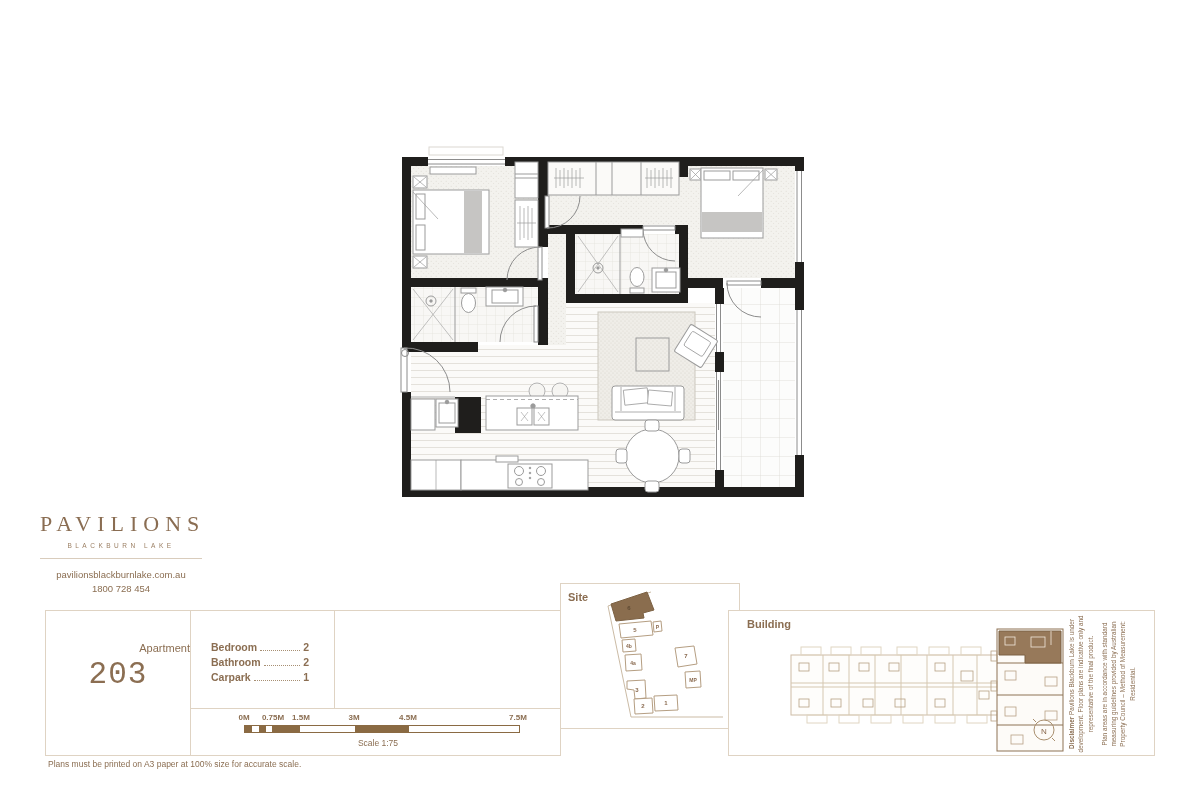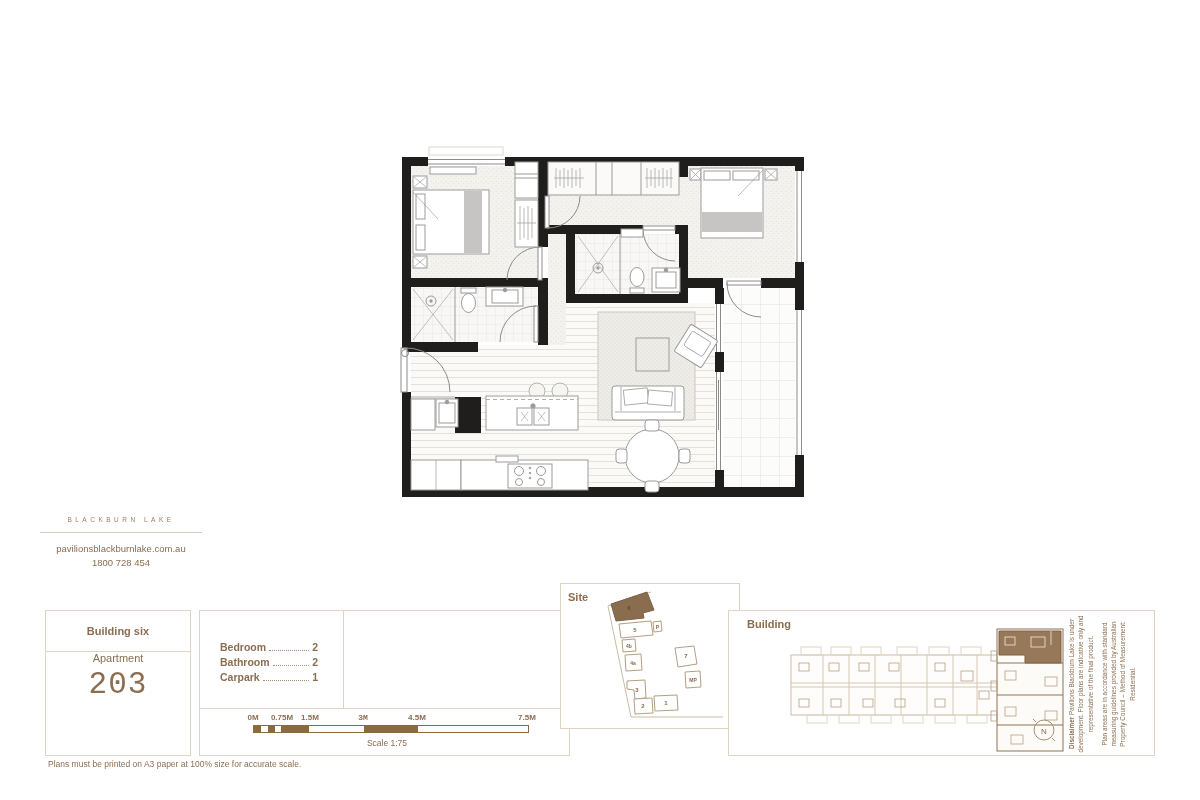--- a/index.html
+++ b/index.html
@@ -18,21 +18,21 @@
 
   
   .panel{border:1px solid #dfd3c3;background:#fff;box-sizing:border-box;}
   .p1{left:45px;top:610px;width:146px;height:146px;}
   .p2{left:190px;top:610px;width:371px;height:146px;}
   .p3{left:560px;top:583px;width:180px;height:146px;}
   .p4{left:728px;top:610px;width:427px;height:146px;}
 
   .p1-top{height:40px;border-bottom:1px solid #dfd3c3;display:flex;align-items:center;justify-content:center;
           font-size:11px;font-weight:600;}
-  .p1-apartment{text-align:center;font-size:11px;}
+  .p1-apartment{margin-top:31px;text-align:right;font-size:11px;}
   .p1-number{font-family:Liberation Mono, monospace;font-size:31px;letter-spacing:1px;margin-top:3px;text-align:center;}
 
   .leader-row{display:flex;align-items:flex-end;font-size:10.5px;font-weight:600;height:15px;color:#8b6e52;}
   .leader-fill{flex:1;border-bottom:1px dotted #a78f73;margin:0 3px 2px 3px;}
   .features{left:20px;top:27px;width:98px;}
   .areas{left:168px;top:27px;width:162px;}
   .p2-vdiv{left:143px;top:0;height:97px;border-left:1px solid #dfd3c3;}
   .p2-hdiv{left:0;top:97px;width:369px;border-top:1px solid #dfd3c3;}
 
   .tick{top:102px;font-size:8px;font-weight:600;transform:translateX(-50%);}
@@ -277,33 +277,33 @@
     <rect x="648" y="391" width="24" height="14" transform="rotate(5 660 398)" fill="#ffffff" stroke-width="0.8"></rect>
     <circle cx="652" cy="456" r="27" fill="#ffffff"></circle>
     <rect x="645" y="420" width="14" height="11" rx="3"></rect>
     <rect x="645" y="481" width="14" height="11" rx="3"></rect>
     <rect x="616" y="449" width="11" height="14" rx="3"></rect>
     <rect x="679" y="449" width="11" height="14" rx="3"></rect>
   </g>
 </svg>
 
 <div class="abs logo-block">
+  <div class="logo-name">PAVILIONS</div>
   <div class="logo-tagline">BLACKBURN LAKE</div>
   <hr class="logo-rule">
   <div class="logo-address">pavilionsblackburnlake.com.au</div>
   <div class="logo-address">1800 728 454</div>
 </div>
 
 <div class="abs panel p1">
-  <div class="p1-top">Building six</div>
   <div class="p1-apartment">Apartment</div>
   <div class="p1-number">203</div>
 </div>
 
-<div class="abs panel p2" style="position:absolute;margin-left:9px;">
+<div class="abs panel p2" style="position:absolute;">
   <div class="abs features">
     <div class="leader-row">
       <span>Bedroom</span>
       <span class="leader-fill"></span>
       <span>2</span>
     </div>
     <div class="leader-row">
       <span>Bathroom</span>
       <span class="leader-fill"></span>
       <span>2</span>
@@ -313,21 +313,21 @@
       <span class="leader-fill"></span>
       <span>1</span>
     </div>
   </div>
   <div class="abs p2-vdiv"></div>
   <div class="abs p2-hdiv"></div>
 
   <span class="abs tick" style="left:53px;">0M</span>
   <span class="abs tick" style="left:82px;">0.75M</span>
   <span class="abs tick" style="left:110px;">1.5M</span>
-  <span class="abs tick" style="left:163px;font-family:Liberation Mono, monospace;">3M</span>
+  <span class="abs tick" style="left:163px;">3M</span>
   <span class="abs tick" style="left:217px;">4.5M</span>
   <span class="abs tick" style="left:327px;">7.5M</span>
 
   <div class="abs scalebar">
     <div class="seg" style="left:0px;width:7px;"></div>
     <div class="seg" style="left:14px;width:7px;"></div>
     <div class="seg" style="left:27px;width:28px;"></div>
     <div class="seg" style="left:110px;width:54px;"></div>
   </div>
   <div class="abs scale-caption">Scale 1:75</div>

